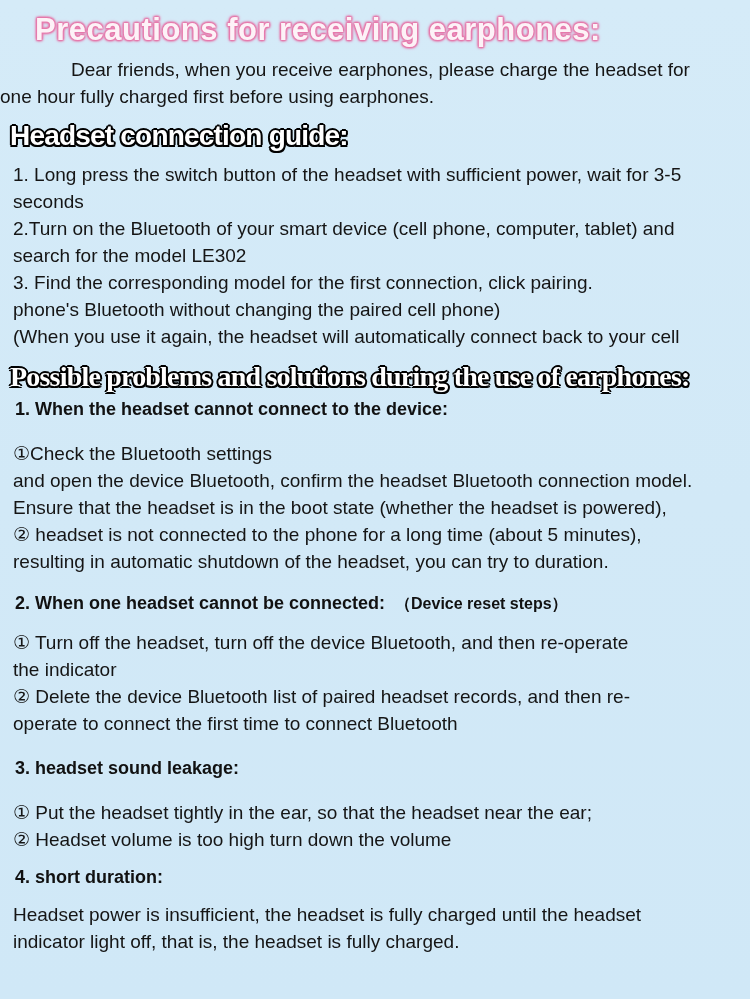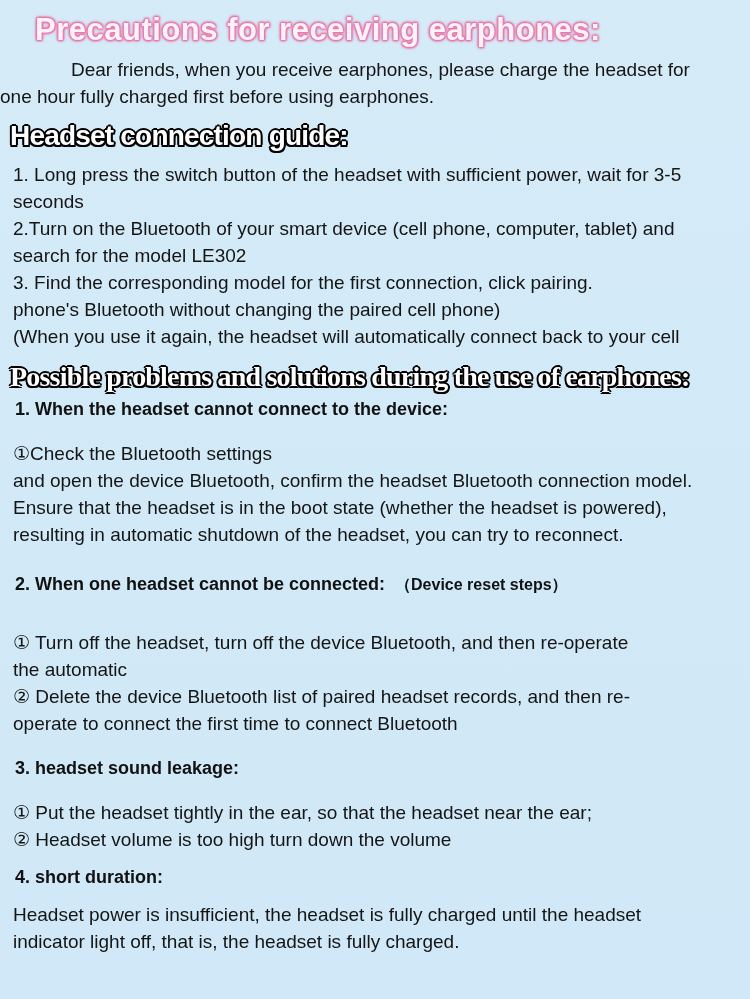--- a/index.html
+++ b/index.html
@@ -55,29 +55,30 @@
 
   <div class="section-heading" style="top:361px;font-family:Liberation Serif, serif;">Possible problems and solutions during the use of earphones:</div>
 
   <div class="subhead" style="top:399px;">
     <span>1. When the headset cannot connect to the device:</span>
   </div>
   <div class="block" style="top:440px;">
     <p>①Check the Bluetooth settings</p>
     <p>and open the device Bluetooth, confirm the headset Bluetooth connection model.</p>
     <p>Ensure that the headset is in the boot state (whether the headset is powered),</p>
-    <p>resulting in automatic shutdown of the headset, you can try to reconnect.</p>
+    <p>② headset is not connected to the phone for a long time (about 5 minutes),</p>
+    <p>resulting in automatic shutdown of the headset, you can try to duration.</p>
   </div>
 
-  <div class="subhead" style="top:574px;">
+  <div class="subhead" style="top:593px;">
     <span>2. When one headset cannot be connected:</span><span class="note">（Device reset steps）</span>
   </div>
   <div class="block" style="top:629px;">
     <p>① Turn off the headset, turn off the device Bluetooth, and then re-operate</p>
-    <p>the automatic</p>
+    <p>the indicator</p>
     <p>② Delete the device Bluetooth list of paired headset records, and then re-</p>
     <p>operate to connect the first time to connect Bluetooth</p>
   </div>
 
   <div class="subhead" style="top:758px;">
     <span>3. headset sound leakage:</span>
   </div>
   <div class="block" style="top:799px;">
     <p>① Put the headset tightly in the ear, so that the headset near the ear;</p>
     <p>② Headset volume is too high turn down the volume</p>

